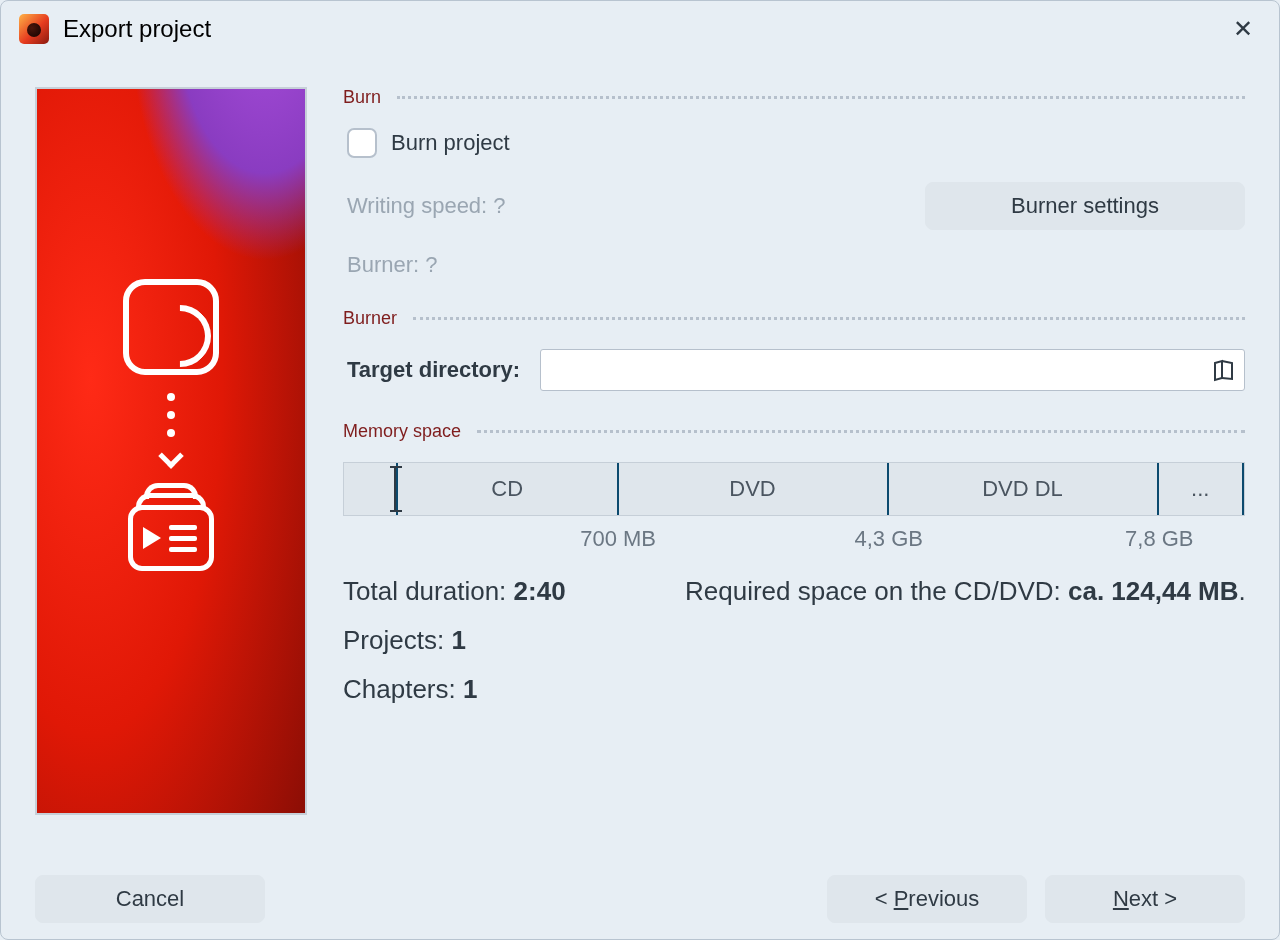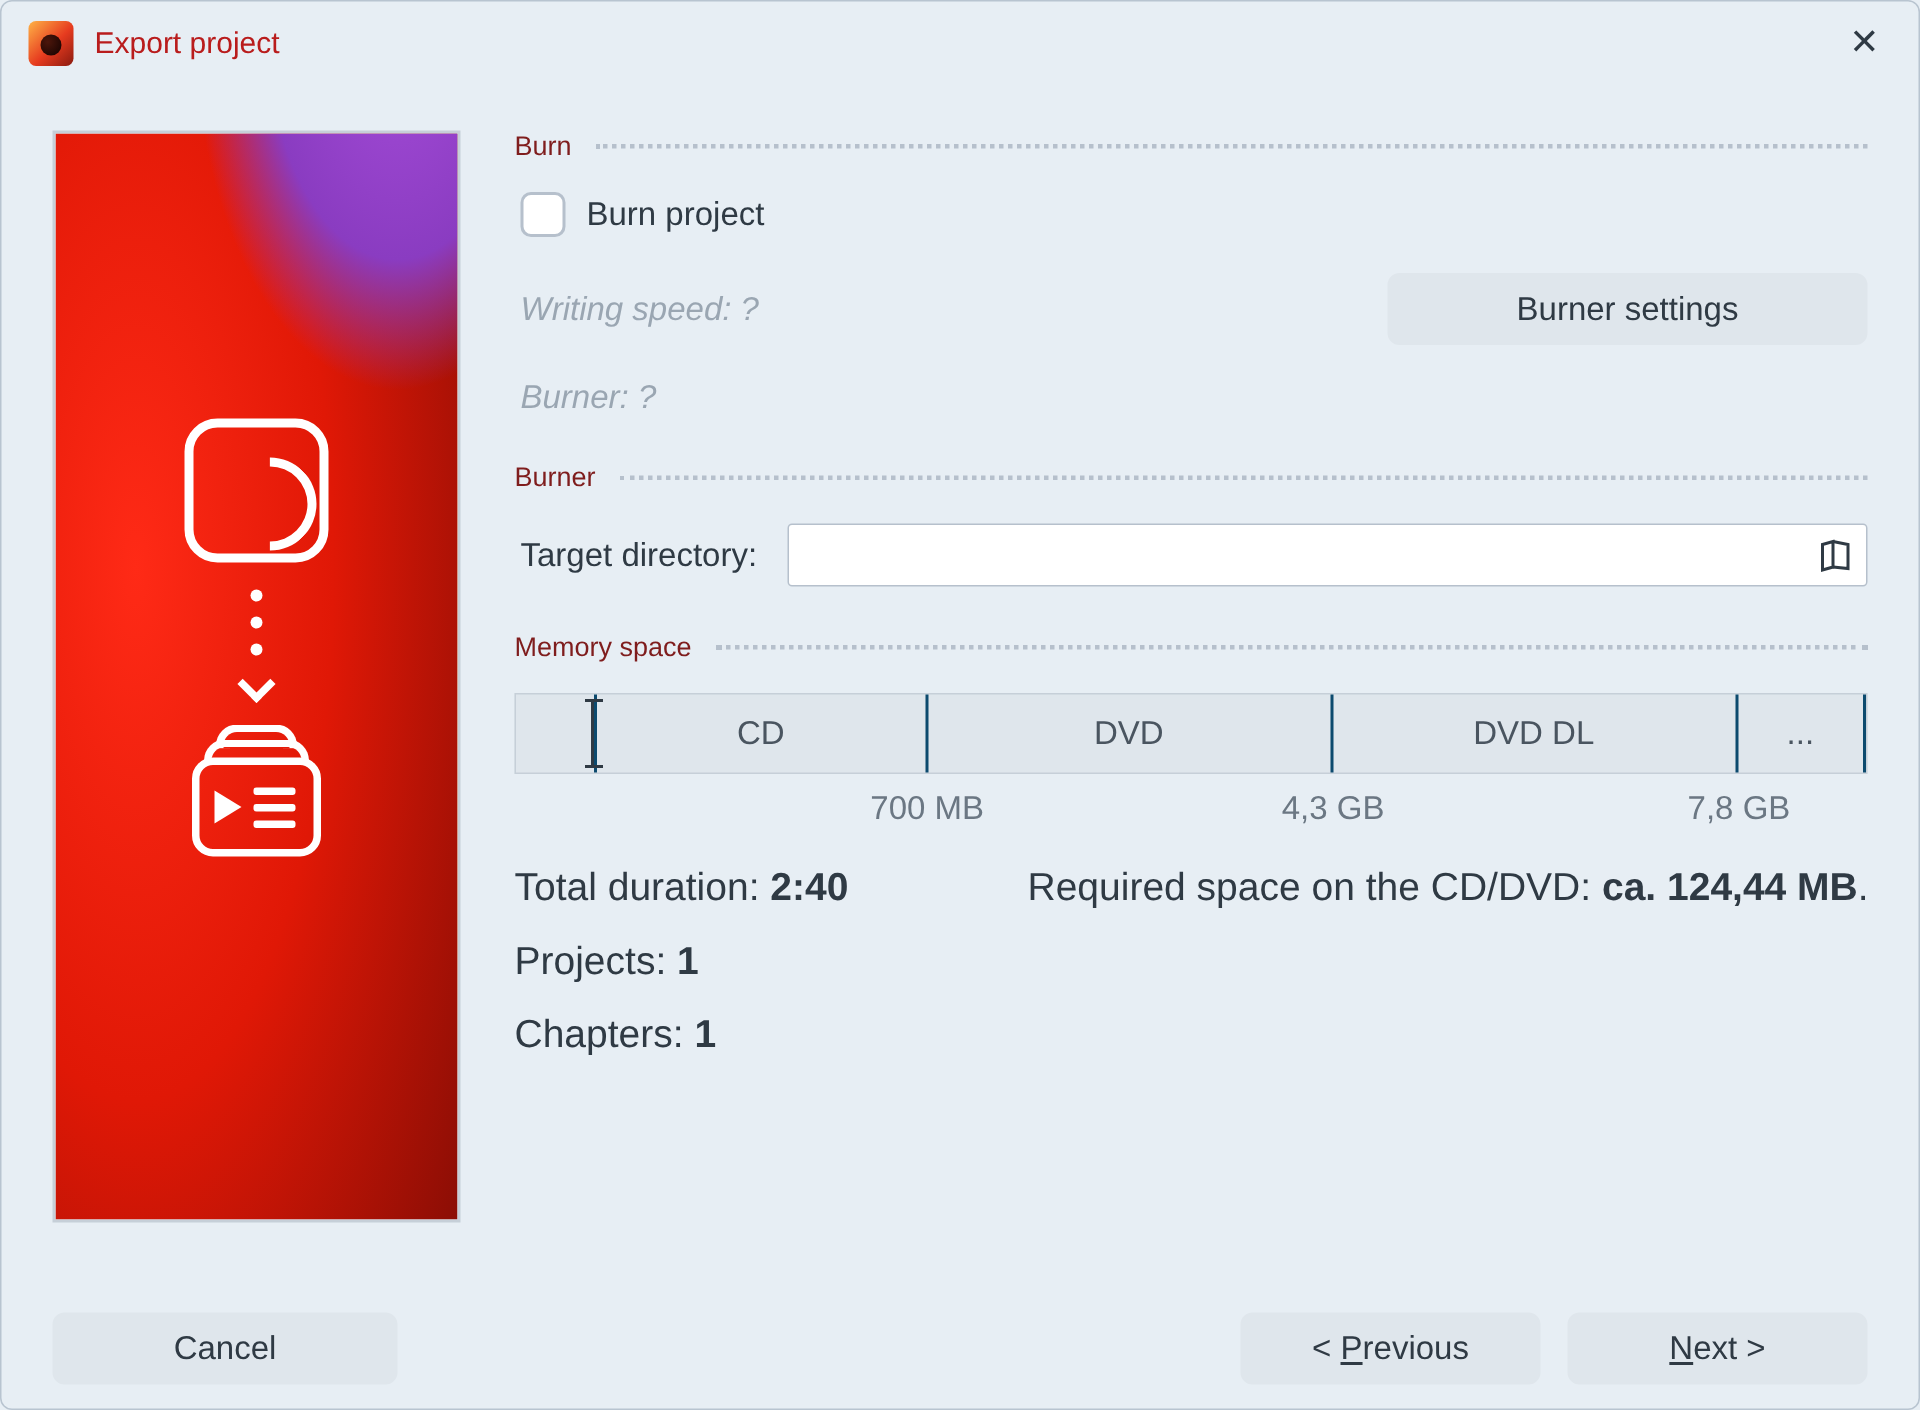--- a/index.html
+++ b/index.html
@@ -36,22 +36,22 @@
   }
   .titlebar .app-icon::after {
     content:"";
     position:absolute;
     width: 14px; height:14px;
     border-radius:50%;
     background: radial-gradient(circle at 35% 35%, #4c160b 0%, #1d0603 80%);
     left: 8px; top: 9px;
   }
   .titlebar .title {
-    font-size: 20px;
-    color: #b91c1c;
+    font-size: 24px;
+    color: #000000;
   }
   .titlebar .close {
     margin-left: auto;
     font-size: 24px;
     line-height: 1;
     color: #2f3a44;
     cursor: pointer;
     padding: 4px 8px;
   }
 
@@ -144,21 +144,21 @@
 
   .row { display:flex; align-items:center; }
   .burn-row1 { margin-left:4px; margin-bottom:24px; gap:14px;}
   .chk {
     width:30px; height:30px; border:2px solid #b6c0cc; border-radius:7px; background:#fff;
     display:flex; align-items:center; justify-content:center; cursor:pointer;
   }
   .chk.checked::after{
     content:""; width:14px; height:8px; border:3px solid #2f3a44; border-top:none; border-right:none; transform:rotate(-50deg) translateY(-1px);
   }
-  .disabled-text { color:#9aa6b2;font-style:italic;}
+  .disabled-text { color:#9aa6b2;}
   .burn-row2 { justify-content:space-between; margin-bottom:22px; margin-left:4px;}
   .burn-row3 { margin-left:4px; margin-bottom:30px;}
 
   .btn {
     background:#dfe6ec;
     border:1px solid #dfe6ec;
     border-radius:8px;
     padding: 10px 28px;
     font-size:22px;
     color:#2f3a44;
@@ -174,21 +174,21 @@
 
   .export-row1 { gap:14px; margin-bottom:22px; margin-left:4px;}
   .combo {
     flex:1; height:42px; background:#fff; border:1px solid #b6c0cc; border-radius:3px;
     display:flex; align-items:center; padding:0 14px; justify-content:space-between;
     min-width:0;
   }
   .combo .caret {
     width:0;height:0;border-left:6px solid transparent;border-right:6px solid transparent;border-top:7px solid #6b7783;
   }
-  .export-row2 { gap:20px; margin-bottom:30px; margin-left:4px;}
+  .export-row2 { gap:20px; margin-bottom:30px; margin-left:4px;font-weight:bold;}
   .dir-label { white-space:nowrap;}
   .dir-input {
     flex:1; height:42px; background:#fff; border:1px solid #b6c0cc; border-radius:3px;
     display:flex; align-items:center; padding:0 8px 0 12px; justify-content:space-between;
   }
   .folder-ico {
     width:24px; height:24px; color:#2f3a44; cursor:pointer;
   }
 
   .mem-bar {

